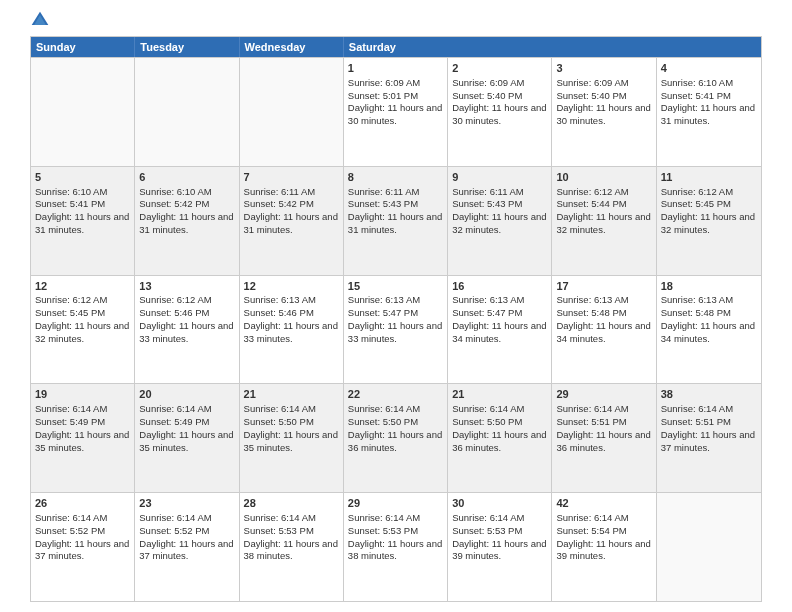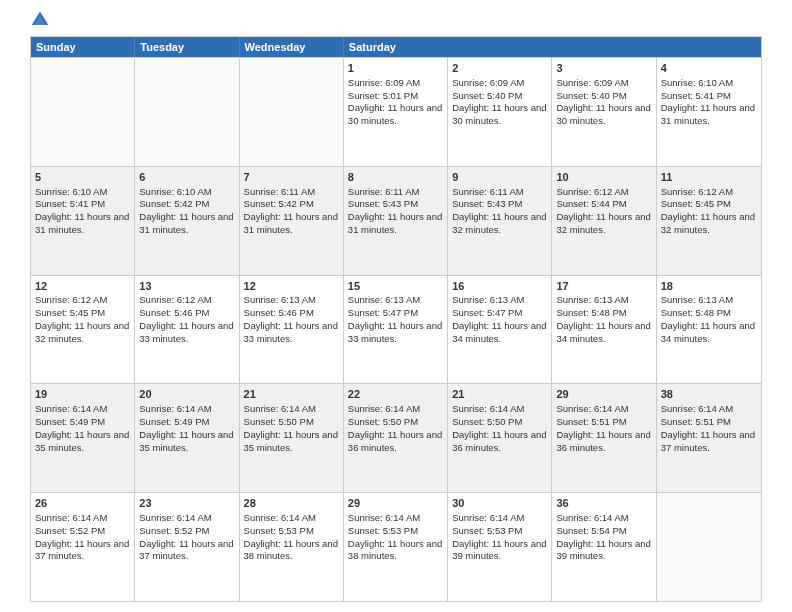--- a/index.html
+++ b/index.html
@@ -170,18 +170,18 @@
           <div class="cal-cell alt-bg"><span class="day-num">21</span><span>Sunrise: 6:14 AM</span><br><span>Sunset: 5:50 PM</span><br><span>Daylight: 11 hours and 36 minutes.</span></div>
           <div class="cal-cell alt-bg"><span class="day-num">29</span><span>Sunrise: 6:14 AM</span><br><span>Sunset: 5:51 PM</span><br><span>Daylight: 11 hours and 36 minutes.</span></div>
           <div class="cal-cell alt-bg"><span class="day-num">38</span><span>Sunrise: 6:14 AM</span><br><span>Sunset: 5:51 PM</span><br><span>Daylight: 11 hours and 37 minutes.</span></div>
         </div>
         <div class="cal-week">
           <div class="cal-cell"><span class="day-num">26</span><span>Sunrise: 6:14 AM</span><br><span>Sunset: 5:52 PM</span><br><span>Daylight: 11 hours and 37 minutes.</span></div>
           <div class="cal-cell"><span class="day-num">23</span><span>Sunrise: 6:14 AM</span><br><span>Sunset: 5:52 PM</span><br><span>Daylight: 11 hours and 37 minutes.</span></div>
           <div class="cal-cell"><span class="day-num">28</span><span>Sunrise: 6:14 AM</span><br><span>Sunset: 5:53 PM</span><br><span>Daylight: 11 hours and 38 minutes.</span></div>
           <div class="cal-cell"><span class="day-num">29</span><span>Sunrise: 6:14 AM</span><br><span>Sunset: 5:53 PM</span><br><span>Daylight: 11 hours and 38 minutes.</span></div>
           <div class="cal-cell"><span class="day-num">30</span><span>Sunrise: 6:14 AM</span><br><span>Sunset: 5:53 PM</span><br><span>Daylight: 11 hours and 39 minutes.</span></div>
-          <div class="cal-cell"><span class="day-num">36</span><span>Sunrise: 6:14 AM</span><br><span>Sunset: 5:54 PM</span><br><span>Daylight: 11 hours and 39 minutes.</span></div>
+          <div class="cal-cell"><span class="day-num">42</span><span>Sunrise: 6:14 AM</span><br><span>Sunset: 5:54 PM</span><br><span>Daylight: 11 hours and 39 minutes.</span></div>
           <div class="cal-cell empty"></div>
         </div>
       </div>
   </div>
 </div>
 
 </body></html>

